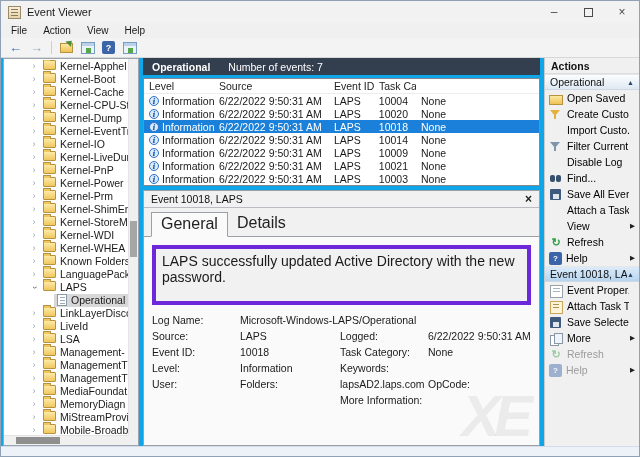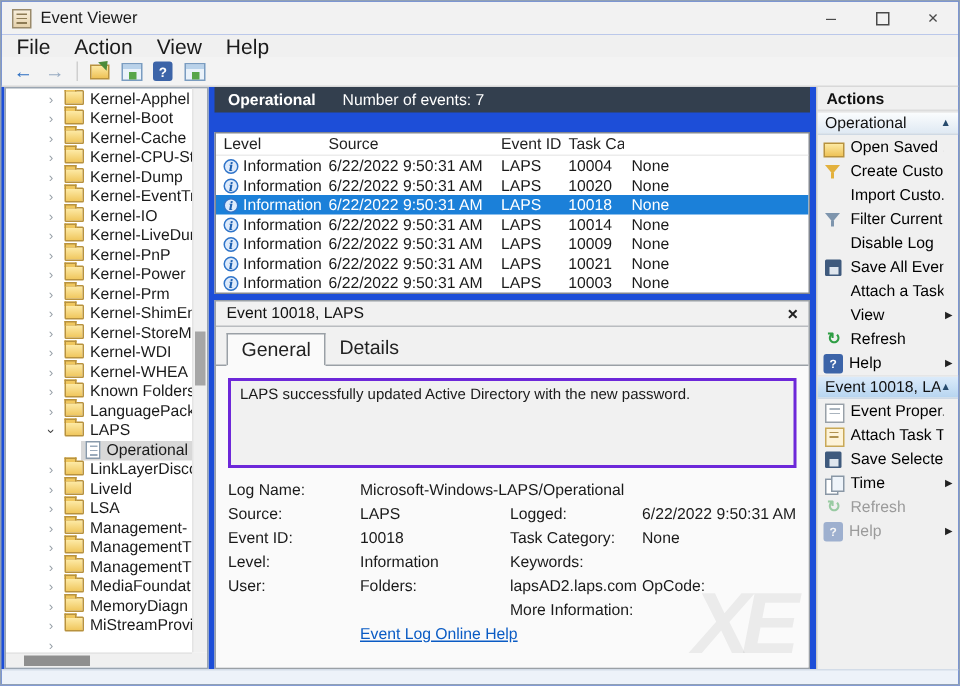--- a/index.html
+++ b/index.html
@@ -1,31 +1,31 @@
 <!DOCTYPE html>
 <html><head>
 <meta charset="utf-8">
 <style>
   *{box-sizing:border-box;margin:0;padding:0}
   html,body{background:#cfd8e4}
   body{font-family:"Liberation Sans",sans-serif}
-  .window{position:relative;width:640px;height:457px;background:#1d4ed8;border:1px solid #90a0b5;overflow:hidden}
+  .window{position:relative;width:640px;height:457px;background:#0ea5e9;border:1px solid #90a0b5;overflow:hidden}
 
   
   .titlebar{height:22px;display:flex;align-items:center;gap:6px;padding-left:7px;background:#f2f2f2}
   .app-icon{width:13px;height:13px;background:linear-gradient(#f8eedb,#e6d2ac);border:1px solid #9a8a6a;position:relative;flex:none}
   .app-icon::before{content:"";position:absolute;left:2px;top:2px;right:2px;height:7px;background:repeating-linear-gradient(#8d7b55 0 1px,transparent 1px 3px)}
   .title-text{font-size:11px;color:#1a1a1a}
   .win-controls{margin-left:auto;display:flex;height:100%}
   .ctl{width:34px;display:flex;align-items:center;justify-content:center;color:#4a4a4a;font-size:12px}
   .max-box{width:9px;height:9px;border:1px solid #4a4a4a;display:inline-block}
 
   
   .menubar{height:15px;display:flex;align-items:center;padding-left:2px;background:#f0f0f0}
-  .menu-item{font-size:14px;color:#1a1a1a;padding:0 8px}
+  .menu-item{font-size:10px;color:#1a1a1a;padding:0 8px}
 
   
   .toolbar{height:20px;display:flex;align-items:center;gap:2px;padding-left:5px;background:#f3f3f3;border-bottom:1px solid #d8d8d8}
   .tb-btn{width:19px;height:17px;display:flex;align-items:center;justify-content:center}
   .arr{font-size:13px;font-weight:bold;line-height:1}
   .arr.back{color:#2d6fc2}
   .arr.fwd{color:#97abc2}
   .sep{width:1px;height:13px;background:#cfcfcf;margin:0 3px}
   .tb-folder{width:13px;height:10px;background:linear-gradient(#fde9a2,#eec257);border:1px solid #b8923e;position:relative}
   .tb-folder::after{content:"";position:absolute;right:-2px;top:-4px;border-left:4px solid transparent;border-right:4px solid transparent;border-bottom:5px solid #4d8c3a;transform:rotate(45deg)}
@@ -53,39 +53,39 @@
   .vscroll{position:absolute;top:0;right:0;bottom:10px;width:10px;background:#f0f0f0;border-left:1px solid #e4e4e4}
   .vthumb{position:absolute;top:43%;height:36px;left:1px;right:1px;background:#a6a6a6}
   .hscroll{position:absolute;left:0;right:10px;bottom:0;height:10px;background:#f0f0f0;border-top:1px solid #e4e4e4}
   .hthumb{position:absolute;left:12px;width:44px;top:1px;bottom:1px;background:#8f8f8f}
   .scroll-corner{position:absolute;right:0;bottom:0;width:10px;height:10px;background:#f0f0f0}
 
   
   .mid{flex:1;margin:0 4px;display:flex;flex-direction:column;min-width:0}
   .midbar{height:17px;background:#333f4e;color:#fff;display:flex;align-items:center;padding:0 9px;font-size:10.5px;gap:18px;flex:none}
   .midbar .t{font-weight:bold}
-  .evtable{height:108px;margin-top:13px;background:#fff;border:1px solid #828790;overflow:hidden;flex:none}
+  .evtable{height:108px;margin-top:3px;background:#fff;border:1px solid #828790;overflow:hidden;flex:none}
   .ehead,.erow{display:grid;grid-template-columns:70px 115px 45px 42px 1fr;align-items:center;font-size:10.5px}
   .ehead{height:15px;color:#222;border-bottom:1px solid #ececec}
   .erow{height:13px;color:#1a1a1a}
   .erow.sel{background:#1b80d9;color:#fff}
   .cell{padding-left:5px;white-space:nowrap;overflow:hidden}
   .cell.level{display:flex;gap:3px;align-items:center}
   .cell.num{text-align:right;padding-right:8px;padding-left:0}
   .info-icon{width:10px;height:10px;border-radius:50%;background:#ddeafb;border:1px solid #2f74c9;color:#1d5fb0;font-size:8px;font-style:italic;font-weight:bold;display:inline-flex;align-items:center;justify-content:center;font-family:"DejaVu Serif",serif;flex:none;line-height:1}
 
   
   .detail{flex:1;margin-top:4px;border:1px solid #9aa0a6;background:#f1f1f1;display:flex;flex-direction:column;min-height:0}
   .dhead{height:17px;display:flex;align-items:center;padding:0 7px;font-size:10.5px;color:#111;border-bottom:1px solid #b9bcc0;flex:none}
   .dclose{margin-left:auto;font-size:12px;color:#222;font-weight:bold;line-height:1}
   .dtabs{display:flex;padding:4px 7px 0;flex:none;position:relative;z-index:2}
-  .dtab{font-size:13px;padding:2px 9px 3px;color:#222}
+  .dtab{font-size:16px;padding:2px 9px 3px;color:#222}
   .dtab.active{background:#fafafa;border:1px solid #9aa0a6;border-bottom:1px solid #fafafa;margin-bottom:-1px}
   .dcontent{flex:1;border-top:1px solid #9aa0a6;background:#fafafa;padding:8px 8px 4px;position:relative;overflow:hidden}
-  .msgbox{height:60px;border:2px solid #6d28d9;background:#f1f1f1;font-size:10px;color:#1a1a1a;padding:4px 6px;margin-bottom:9px}
+  .msgbox{height:60px;border:4px solid #6d28d9;background:#f1f1f1;font-size:14px;color:#1a1a1a;padding:4px 6px;margin-bottom:9px}
   .dgrid{display:grid;grid-template-columns:88px 100px 88px 1fr;row-gap:4px;font-size:10.5px;color:#1a1a1a;position:relative;z-index:1}
   .dgrid .lab,.dgrid .val{white-space:nowrap;line-height:12px}
   .span3{grid-column:2 / span 3}
   .dlink{color:#0a5bc4;text-decoration:underline;cursor:pointer}
   .watermark{position:absolute;right:12px;bottom:0px;font-size:58px;font-weight:bold;font-style:italic;color:rgba(40,40,40,0.07);letter-spacing:-6px;line-height:1;z-index:0}
 
   
   .actions{width:95px;background:#f0f0f0;border-left:1px solid #c9c9c9;display:flex;flex-direction:column;font-size:10.5px;overflow:hidden;flex:none}
   .atitle{height:16px;padding:2px 6px 0;font-weight:bold;font-size:10.5px;color:#111;border-bottom:1px solid #dcdcdc}
   .asec{height:16px;display:flex;align-items:center;padding:0 5px;background:linear-gradient(#fbfdfe,#dfe9f3);border-top:1px solid #e6e6e6;border-bottom:1px solid #cfd9e4;color:#111;flex:none}
@@ -364,20 +364,24 @@
           </div>
           <div class="tree-row" style="padding-left: 24px;">
             <span class="chev">›</span>
             <span class="tree-inner">
               <span class="ico-folder"></span>
               <span class="tree-label">MiStreamProvi</span>
             </span>
           </div>
           <div class="tree-row" style="padding-left: 24px;">
             <span class="chev">›</span>
+            <span class="tree-inner">
+              <span class="ico-folder"></span>
+              <span class="tree-label">Mobile-Broadb</span>
+            </span>
           </div>
         </div>
       <div class="vscroll">
           <div class="vthumb"></div>
         </div>
       <div class="hscroll">
           <div class="hthumb"></div>
         </div>
       <div class="scroll-corner"></div>
     </div>
@@ -500,21 +504,20 @@
 
             <span class="lab">User:</span>
             <span class="lab">Folders:</span>
             <span class="val">lapsAD2.laps.com</span>
 
             <span class="lab">OpCode:</span>
             <span class="lab"></span>
             <span class="val"></span>
 
             <span class="lab">More Information:</span>
-            <span class="val span3"><a class="dlink">Event Log Online Help</a></span>
           </div>
           <div class="watermark">XE</div>
         </div>
       </div>
     </div>
 
     <div class="actions">
       <div class="atitle">Actions</div>
       <div>
           <div class="asec">
@@ -535,20 +538,24 @@
           </div>
           <div class="aitem">
             <span class="aicon funnelB"></span>
             <span class="albl">Filter Current...</span>
           </div>
           <div class="aitem">
             <span class="aicon "></span>
             <span class="albl">Disable Log</span>
           </div>
           <div class="aitem">
+            <span class="aicon find"></span>
+            <span class="albl">Find...</span>
+          </div>
+          <div class="aitem">
             <span class="aicon save"></span>
             <span class="albl">Save All Even...</span>
           </div>
           <div class="aitem">
             <span class="aicon "></span>
             <span class="albl">Attach a Task...</span>
           </div>
           <div class="aitem">
             <span class="aicon "></span>
             <span class="albl">View</span>
@@ -574,21 +581,21 @@
           <div class="aitem">
             <span class="aicon attach"></span>
             <span class="albl">Attach Task T...</span>
           </div>
           <div class="aitem">
             <span class="aicon save"></span>
             <span class="albl">Save Selecte...</span>
           </div>
           <div class="aitem">
             <span class="aicon copy"></span>
-            <span class="albl">Time</span>
+            <span class="albl">More</span>
             <span class="arrow">▶</span>
           </div>
           <div class="aitem disabled">
             <span class="aicon refreshI">↻</span>
             <span class="albl">Refresh</span>
           </div>
           <div class="aitem disabled">
             <span class="aicon helpI">?</span>
             <span class="albl">Help</span>
             <span class="arrow">▶</span>

